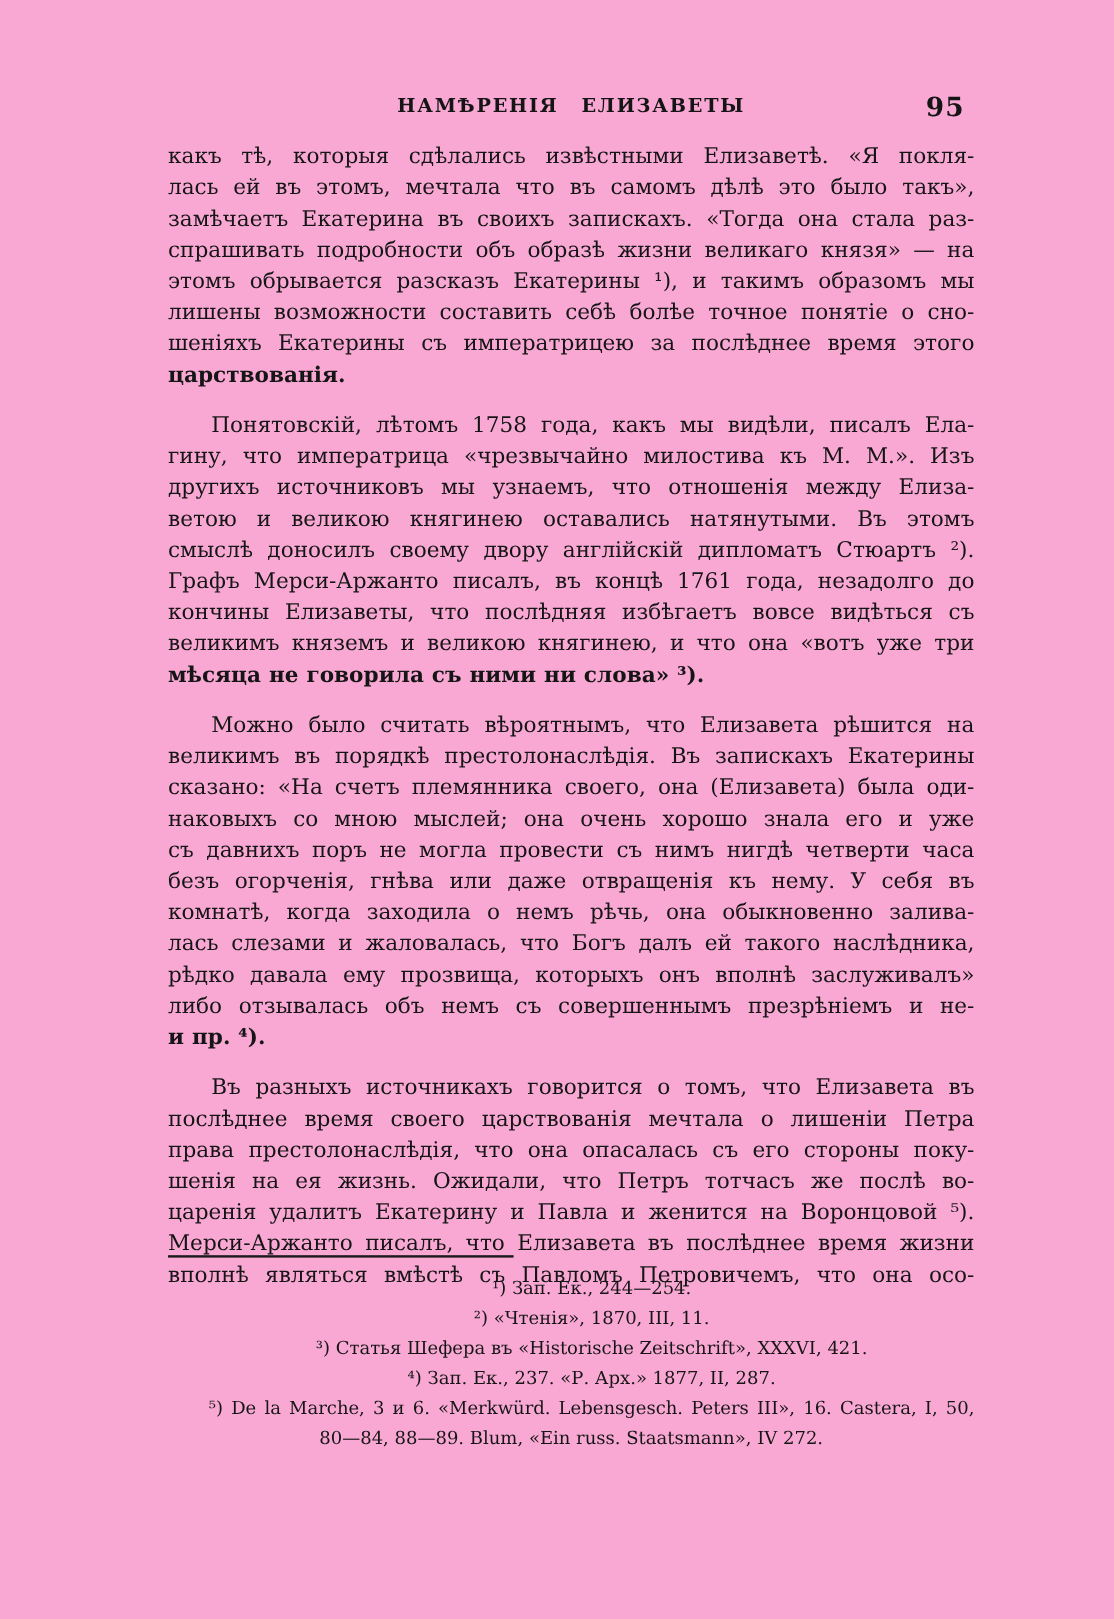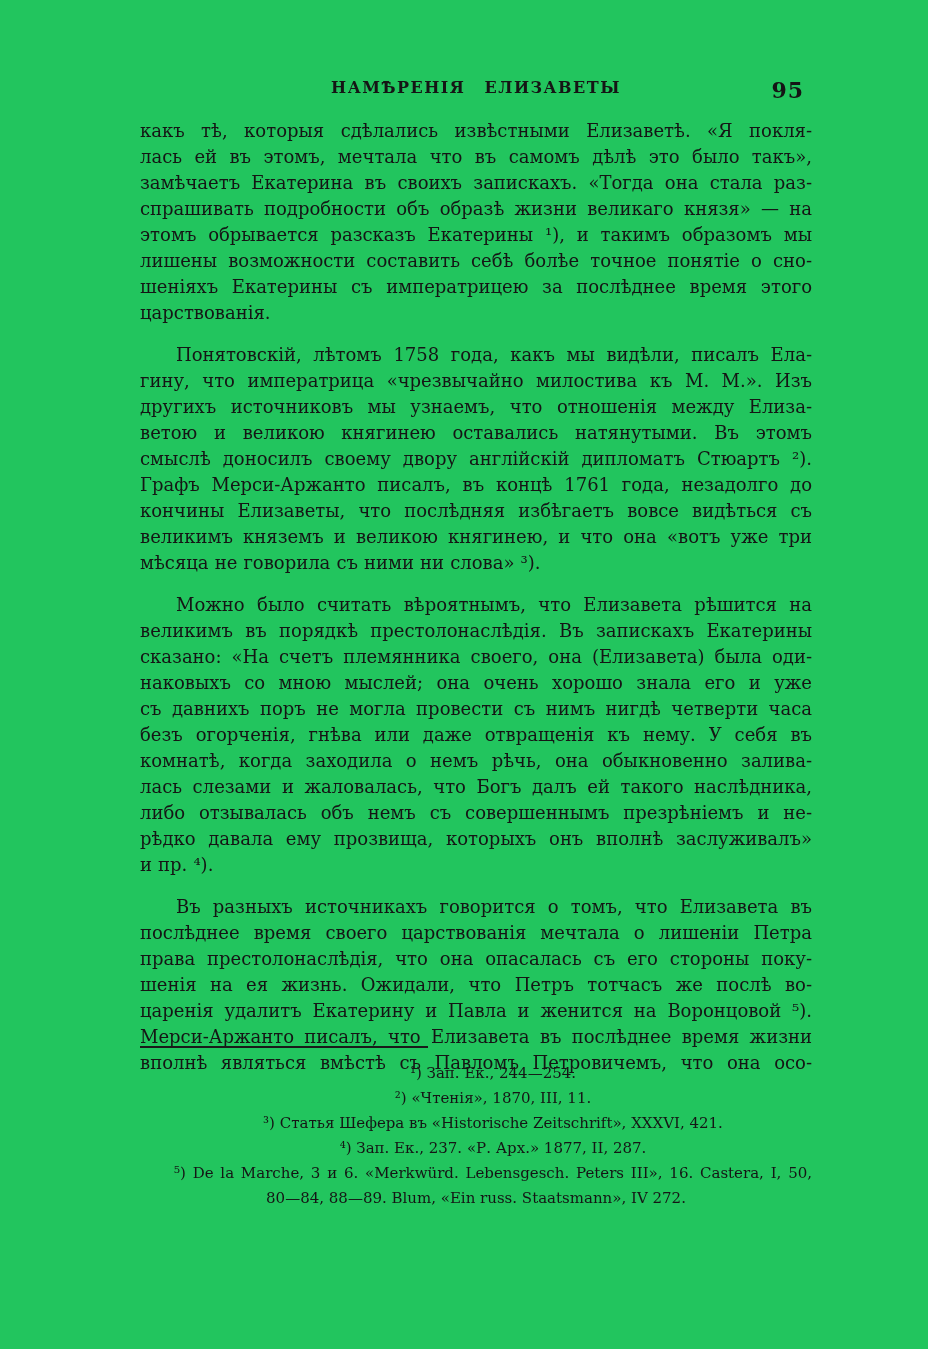--- a/index.html
+++ b/index.html
@@ -1,20 +1,20 @@
 <!DOCTYPE html>
 <html><head>
 <meta charset="utf-8">
 <style>
   html,body{margin:0;padding:0;background:#d9d9d9;}
   .page{
     position:relative;
     width:928px;height:1349px;
     margin:0 auto;
-    background:#22c55e;
+    background:#f9a8d4;
     color:#151515;
     font-family:"DejaVu Serif", serif;
     overflow:hidden;
   }
   .running-head{
     position:absolute;top:78px;left:140px;width:672px;height:22px;
   }
   .head-title{
     position:absolute;left:0;right:0;text-align:center;
     font-size:16px;font-weight:bold;letter-spacing:1.5px;word-spacing:12px;
@@ -29,21 +29,21 @@
   }
   .para{margin:0;padding:0;}
   .bline{
     text-align:justify;
     -moz-text-align-last:justify;
     text-align-last:justify;
     white-space:normal;
     word-spacing:0.02em;
   }
   .bline.indent{text-indent:36px;margin-top:16px;}
-  .bline.noJust{text-align-last:left;-moz-text-align-last:left;}
+  .bline.noJust{text-align-last:left;font-weight:bold;-moz-text-align-last:left;}
   .fn-rule{
     position:absolute;top:1046px;left:140px;width:288px;height:2px;
     background:#1a1a1a;
   }
   .footnotes{
     position:absolute;top:1061px;left:140px;width:672px;
     font-size:15px;line-height:25px;
   }
   .fnote{margin:0;padding:0;}
   .fline{text-align:center;}
@@ -88,22 +88,22 @@
       </div>
       <div class="para">
         <div class="bline indent">Можно было считать вѣроятнымъ, что Елизавета рѣшится на</div>
         <div class="bline">великимъ въ порядкѣ престолонаслѣдія. Въ запискахъ Екатерины</div>
         <div class="bline">сказано: «На счетъ племянника своего, она (Елизавета) была оди-</div>
         <div class="bline">наковыхъ со мною мыслей; она очень хорошо знала его и уже</div>
         <div class="bline">съ давнихъ поръ не могла провести съ нимъ нигдѣ четверти часа</div>
         <div class="bline">безъ огорченія, гнѣва или даже отвращенія къ нему. У себя въ</div>
         <div class="bline">комнатѣ, когда заходила о немъ рѣчь, она обыкновенно залива-</div>
         <div class="bline">лась слезами и жаловалась, что Богъ далъ ей такого наслѣдника,</div>
+        <div class="bline">рѣдко давала ему прозвища, которыхъ онъ вполнѣ заслуживалъ»</div>
         <div class="bline">либо отзывалась объ немъ съ совершеннымъ презрѣніемъ и не-</div>
-        <div class="bline">рѣдко давала ему прозвища, которыхъ онъ вполнѣ заслуживалъ»</div>
         <div class="bline noJust">и пр. ⁴).</div>
       </div>
       <div class="para">
         <div class="bline indent">Въ разныхъ источникахъ говорится о томъ, что Елизавета въ</div>
         <div class="bline">послѣднее время своего царствованія мечтала о лишеніи Петра</div>
         <div class="bline">права престолонаслѣдія, что она опасалась съ его стороны поку-</div>
         <div class="bline">шенія на ея жизнь. Ожидали, что Петръ тотчасъ же послѣ во-</div>
         <div class="bline">царенія удалитъ Екатерину и Павла и женится на Воронцовой ⁵).</div>
         <div class="bline">Мерси-Аржанто писалъ, что Елизавета въ послѣднее время жизни</div>
         <div class="bline">вполнѣ являться вмѣстѣ съ Павломъ Петровичемъ, что она осо-</div>

